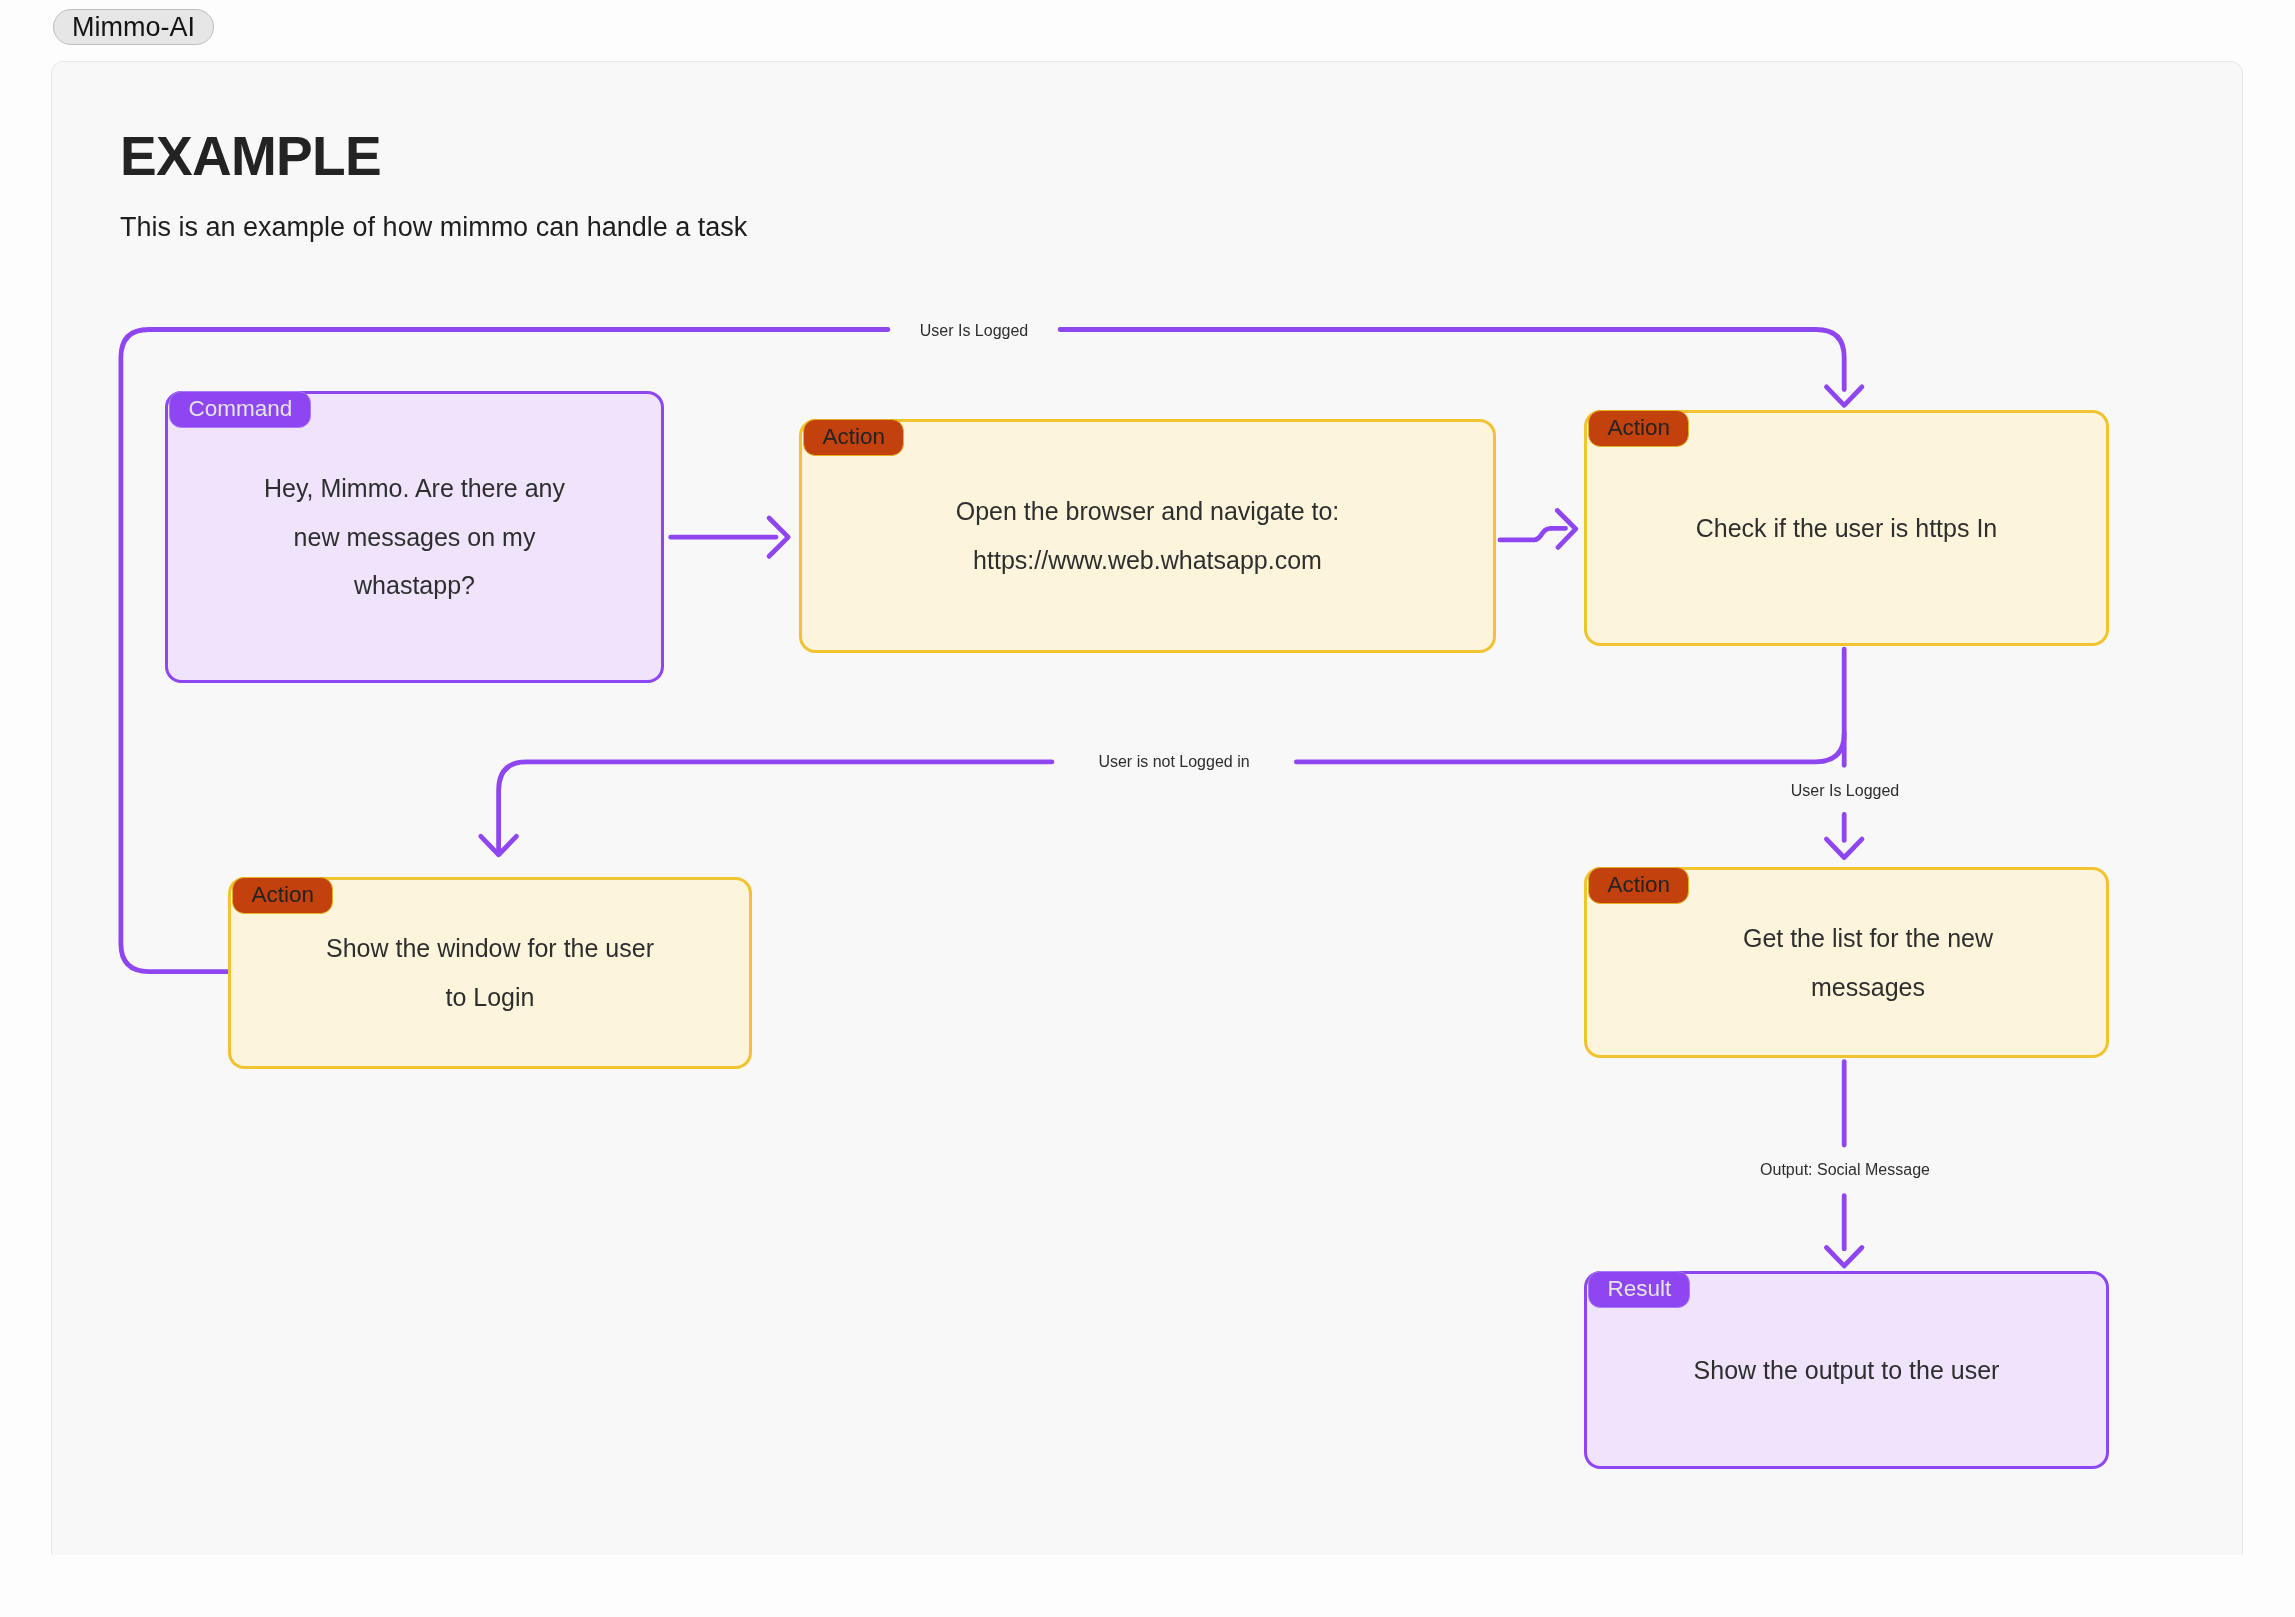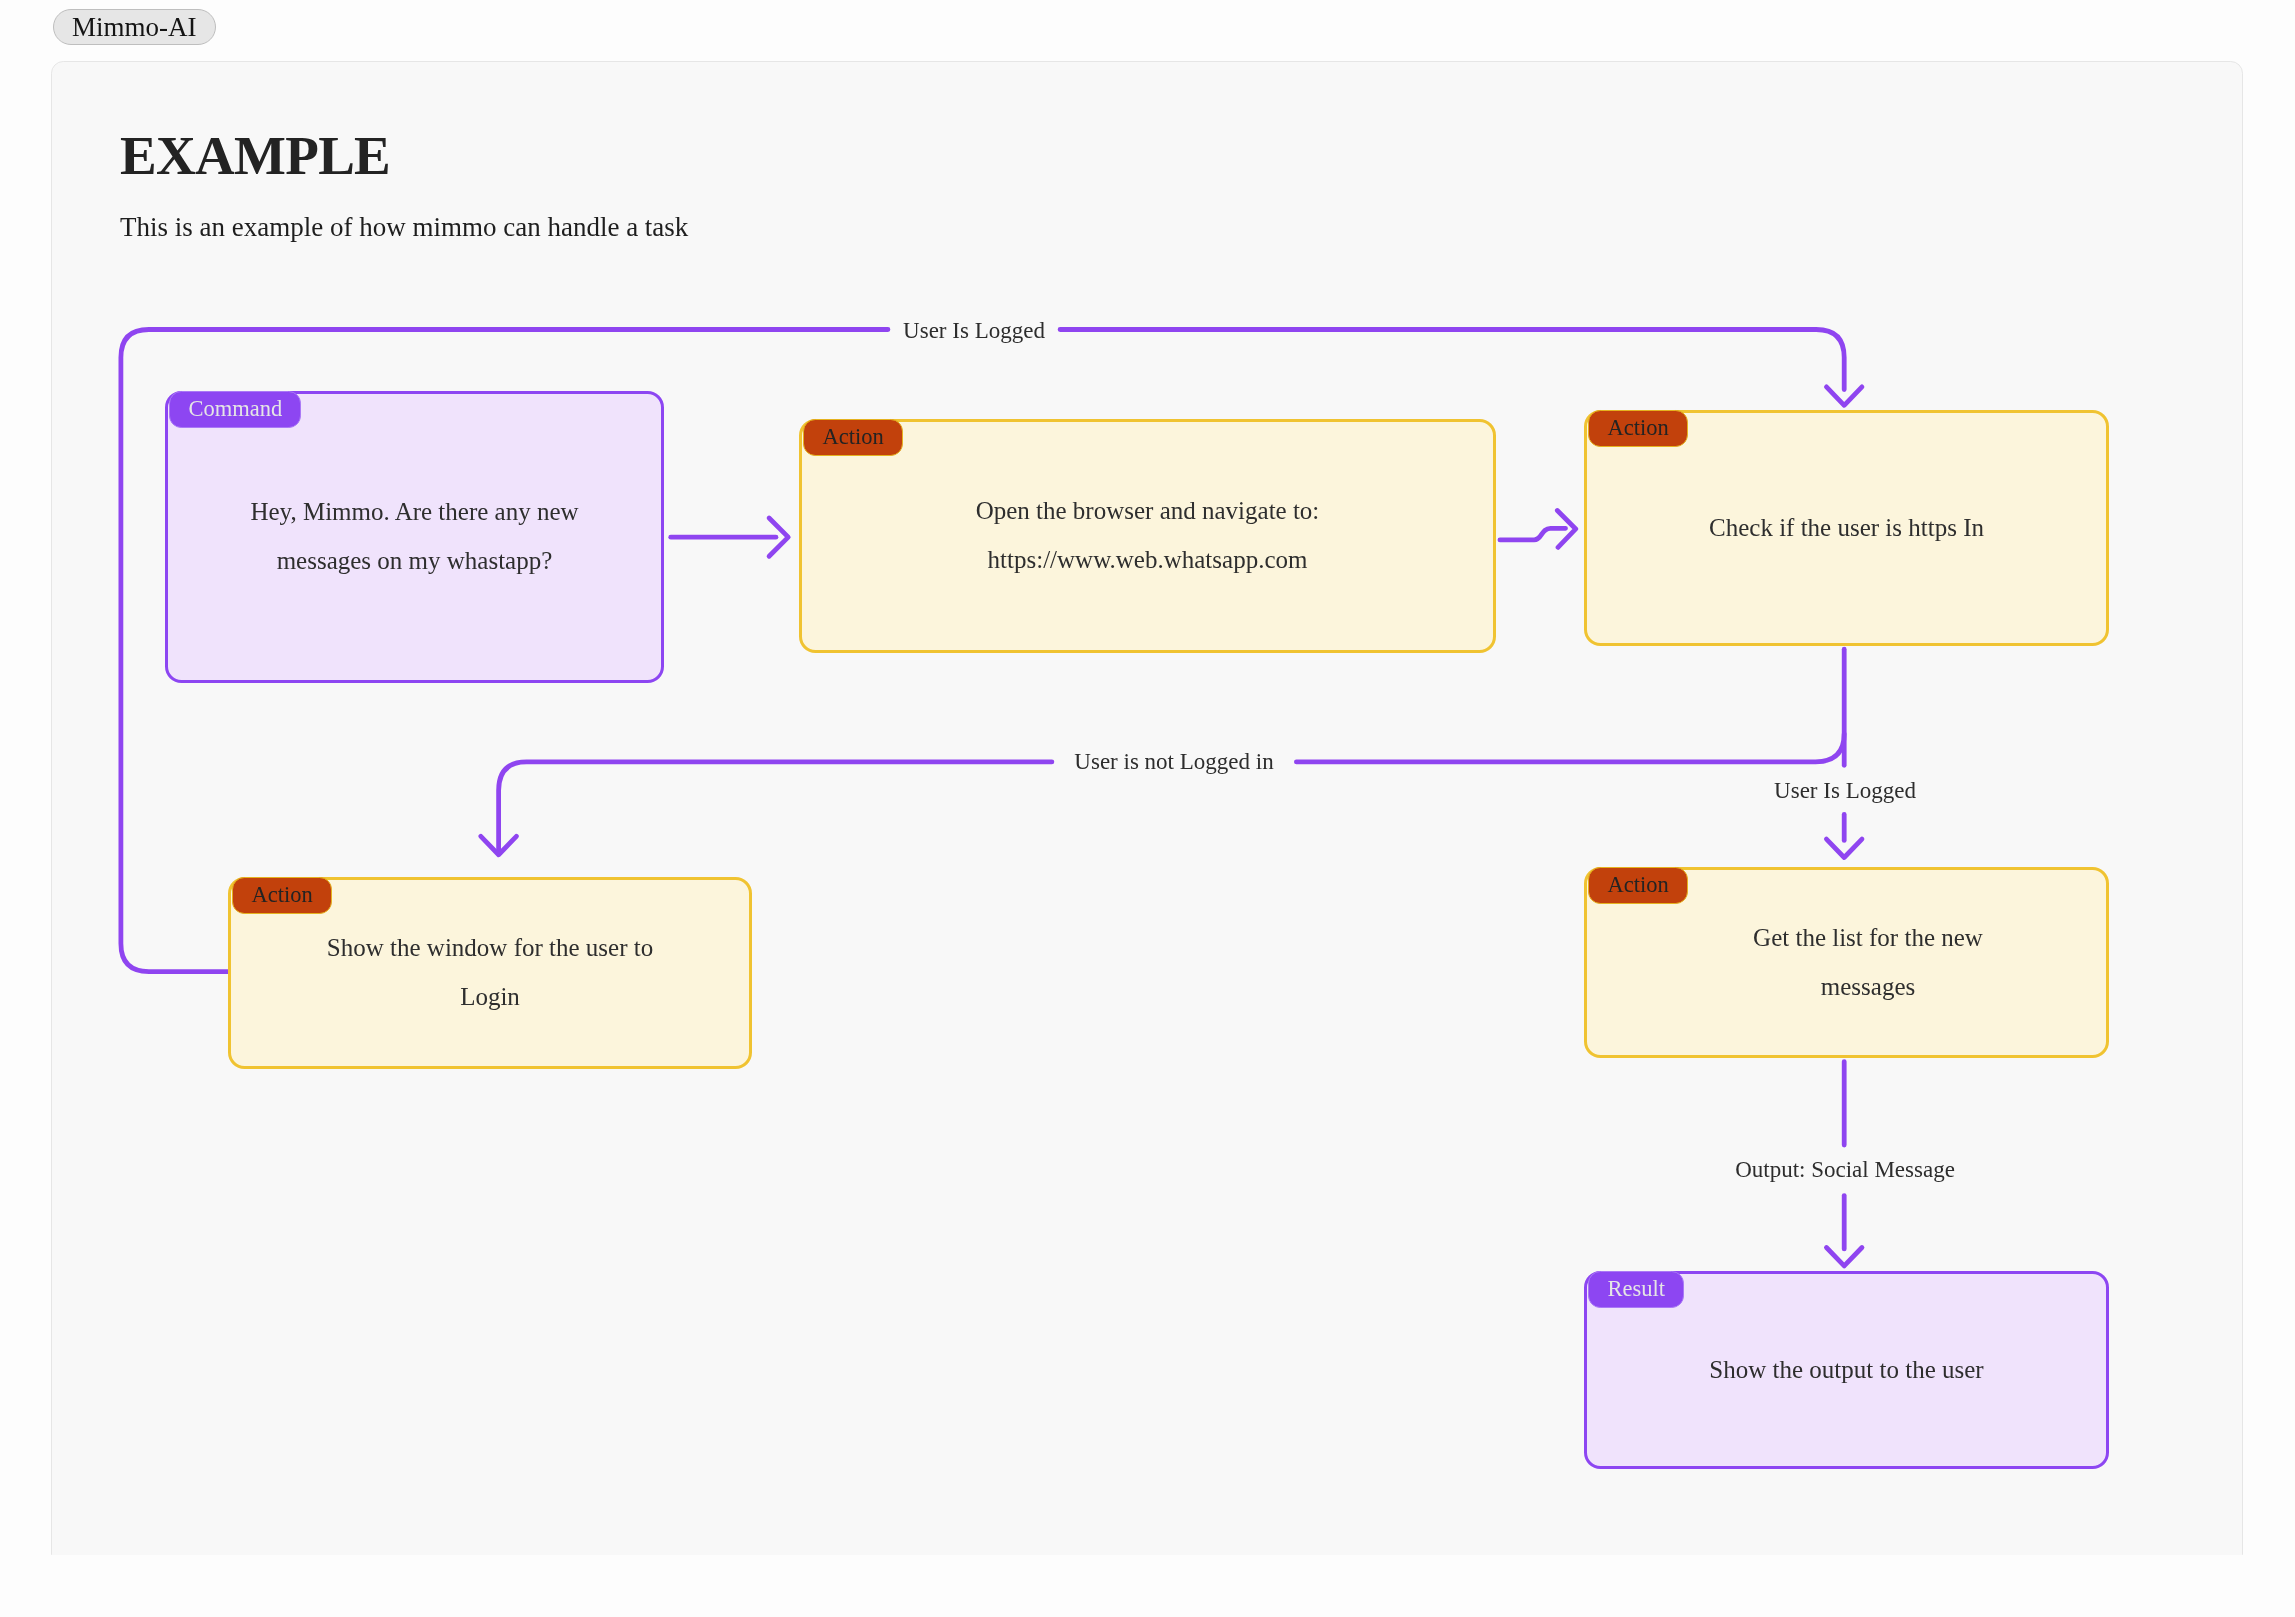--- a/index.html
+++ b/index.html
@@ -1,18 +1,18 @@
 <!DOCTYPE html>
 <html style="font-size:11px"><head>
 <meta charset="utf-8">
 <style>
   html,body{margin:0;padding:0;background:#fdfdfd;}
   #canvas{
     position:relative;width:2295px;height:1555px;overflow:hidden;
-    font-family:Liberation Serif, serif;background:#fdfdfd;border-radius:7px;
+    font-family:Liberation Sans, sans-serif;background:#fdfdfd;border-radius:7px;
   }
   .app-badge{
     position:absolute;left:53px;top:9px;height:36px;
     display:flex;align-items:center;padding:0 18px;
     background:#e6e6e6;border:1.4px solid #bebebe;border-radius:18.4px;
     font-size:27px;color:#141414;font-weight:500;box-sizing:border-box;
   }
   .panel{
     position:absolute;left:51px;top:61px;width:2192px;height:1506px;
     background:#f8f8f8;border:1.4px solid #e6e6e6;border-radius:12.3px;
@@ -39,21 +39,21 @@
   }
   .badge{
     position:absolute;top:-3.4px;left:1.4px;height:37px;box-sizing:border-box;
     display:flex;align-items:center;padding:0 18px;border-radius:12.3px;
     font-size:22.5px;font-weight:500;white-space:nowrap;
   }
   .badge-purple{background:#8d46f2;border:1.4px solid #aa79f6;color:#e5e5e5;}
   .badge-yellow{background:#c2410c;border:1.4px solid #e5b21f;color:#232323;}
   .edge-label{
     position:absolute;transform:translate(-50%,-50%);z-index:3;
-    font-size:23px;color:#2d2d2d;white-space:nowrap;
+    font-size:16px;color:#2d2d2d;white-space:nowrap;
   }
 </style>
 </head>
 <body>
 
 <div id="canvas">
 
   <div class="app-badge">
     <span>Mimmo-AI</span>
   </div>

